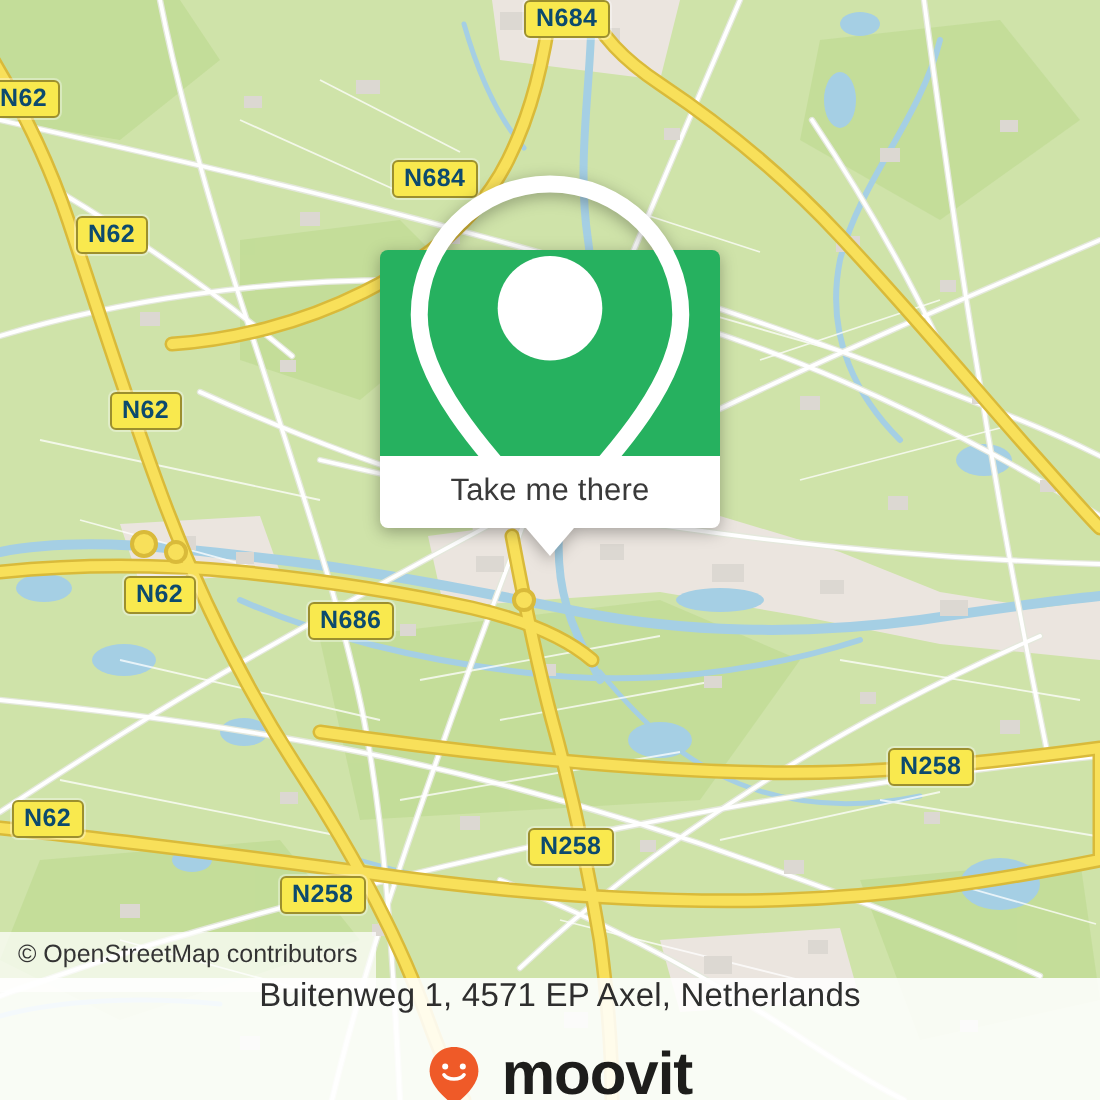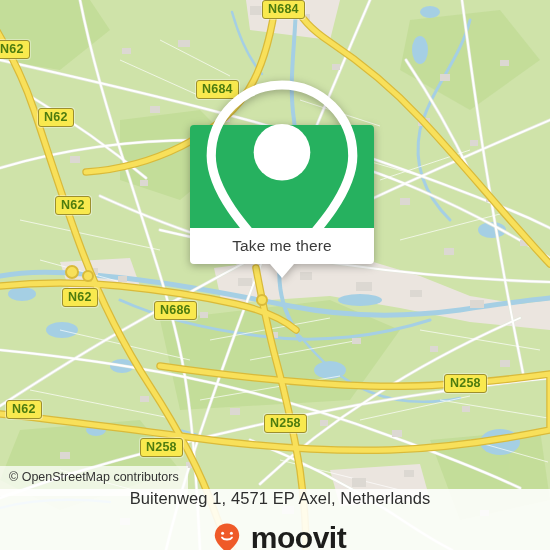--- a/index.html
+++ b/index.html
@@ -13,33 +13,33 @@
   
   #map{position:absolute;inset:0;background:#cfe3a9;overflow:hidden;}
   #map svg{display:block;width:550px;height:550px;}
 
   
   .shield{
     position:absolute;
     background:#f9e94e;
     border:1.6px solid #9c8f2e;
     border-radius:3px;
-    color:#4d7c0f;
+    color:#0c4a6e;
     font-size:12.5px;
     font-weight:bold;
     letter-spacing:.2px;
     padding:1px 5px 2px 5px;
     line-height:14px;
     white-space:nowrap;
     box-shadow:0 0 0 1px rgba(255,255,255,.35);
   }
 
   
   #popup{
-    position:absolute;left:190px;top:125px;width:184px;
+    position:absolute;left:190px;top:125px;width:170px;
     filter:drop-shadow(0 2px 4px rgba(0,0,0,.30));
   }
   #popup .green{
     background:#26b15f;
     height:103px;
     border-radius:4px 4px 0 0;
     display:flex;align-items:center;justify-content:center;
   }
   #popup .white{
     background:#ffffff;

